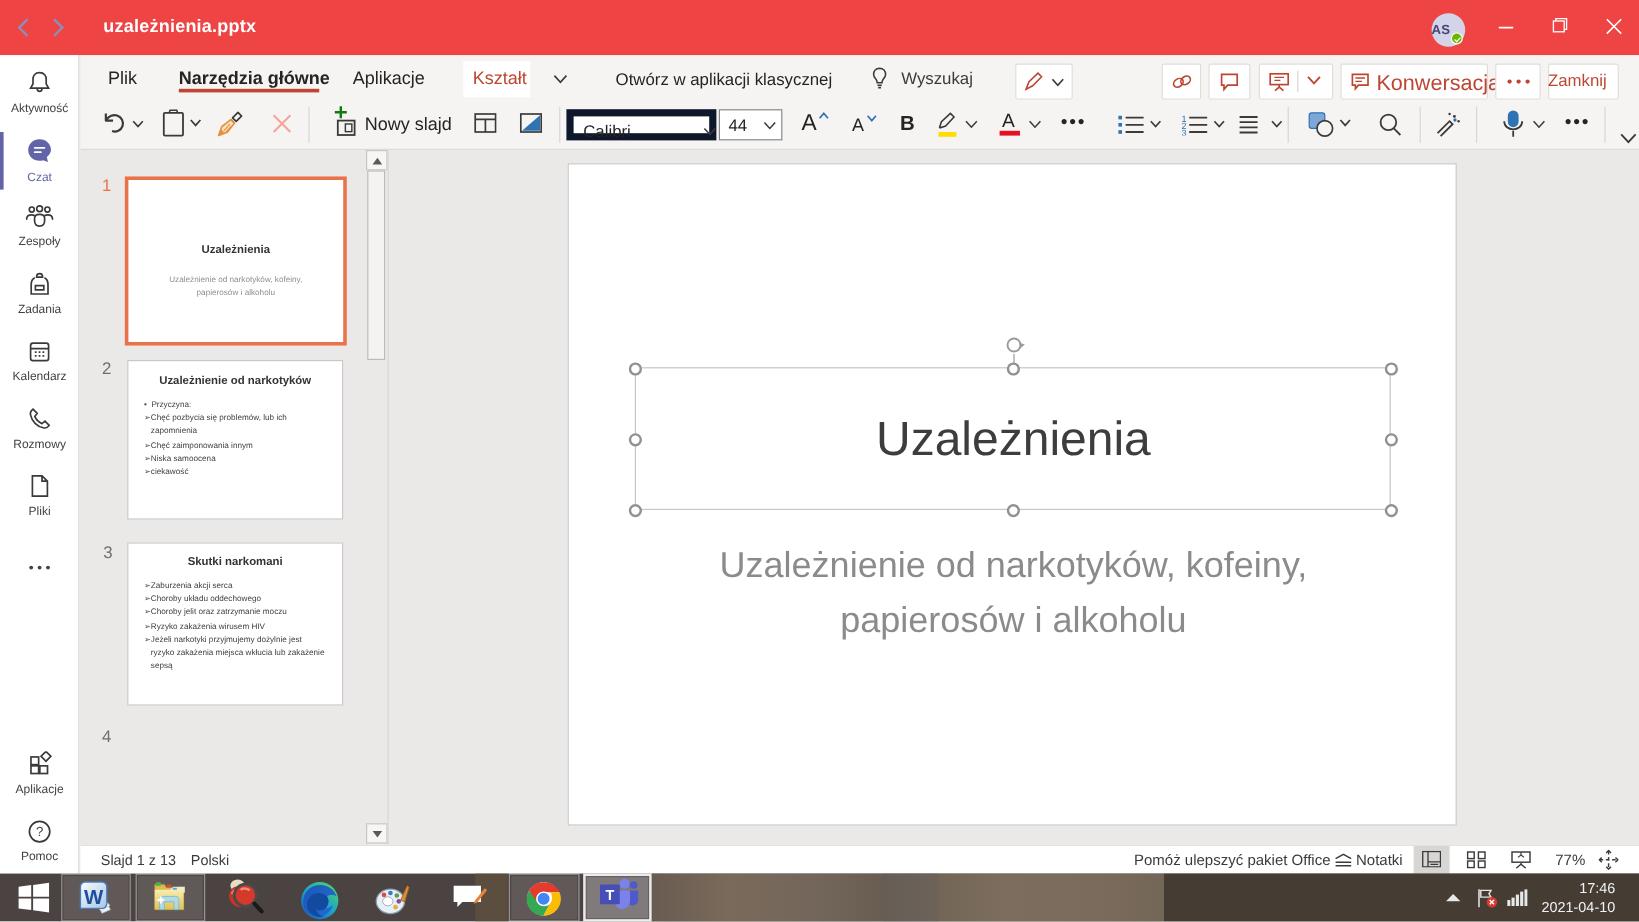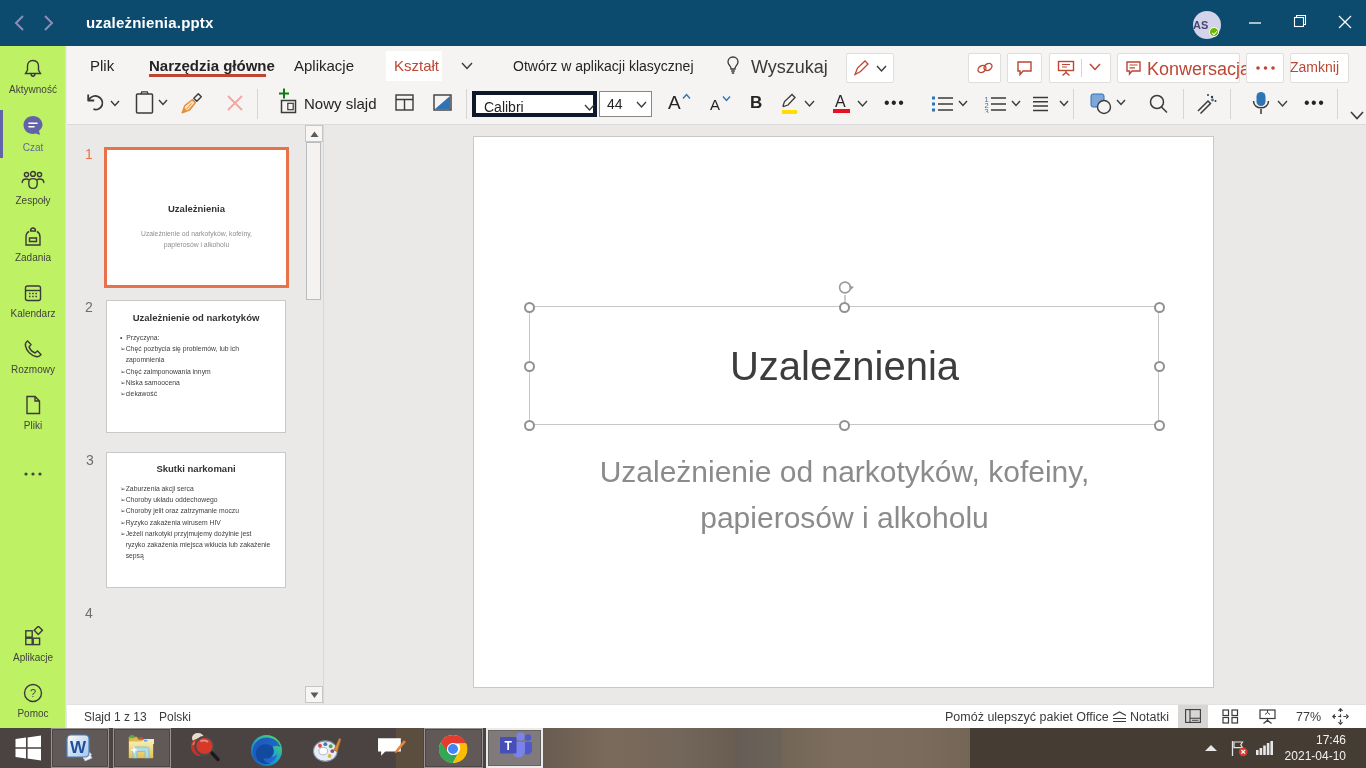--- a/index.html
+++ b/index.html
@@ -1,30 +1,30 @@
 <!DOCTYPE html>
 <html><head>
 <meta charset="utf-8">
 <style>
   * { margin:0; padding:0; box-sizing:border-box; }
   html,body { width:1366px; height:768px; overflow:hidden; font-family:"Liberation Sans", sans-serif; }
   .abs { position:absolute; }
   #stage { position:relative; width:1366px; height:768px; background:#eae9e7; }
 
   
-  #topbar { position:absolute; left:0; top:0; width:1366px; height:46px; background:#0c4a6e;text-decoration:underline; }
+  #topbar { position:absolute; left:0; top:0; width:1366px; height:46px; background:#ef4444;text-decoration:underline; }
   #doctitle { position:absolute; left:86px; top:14px; color:#fff; font-size:15px; font-weight:bold; letter-spacing:0.2px; }
   #searchbox { position:absolute; left:389px; top:8px; width:590px; height:29px; background:#dadae3; border-radius:3px; }
   #searchbox span.txt { position:absolute; left:31px; top:6px; font-size:14.5px; color:#3e3e4a; }
   #avatar { position:absolute; left:1193px; top:11px; width:28px; height:28px; border-radius:50%; background:#d3d3ea; color:#464775; font-size:11px; font-weight:bold; text-align:left; line-height:28px; }
   #avatar .badge { position:absolute; left:16px; top:16px; width:10px; height:10px; border-radius:50%; background:#6bb700; border:1.5px solid #fff; }
   #avatar .badge::after { content:""; position:absolute; left:2.2px; top:2.6px; width:4px; height:1.8px; border-left:1.3px solid #fff; border-bottom:1.3px solid #fff; transform:rotate(-48deg); }
 
   
-  #rail { position:absolute; left:0; top:46px; width:66px; height:682px; background:#bef264; border-right:1px solid #e0dedd; }
+  #rail { position:absolute; left:0; top:46px; width:66px; height:682px; background:#ffffff; border-right:1px solid #e0dedd; }
   .railitem { position:absolute; left:0; width:66px; text-align:center; color:#424242; }
   .railitem .lbl { font-size:10px; display:block; }
   .railitem.active { color:#6264a7; }
   .railbar { position:absolute; left:0; width:2.5px; background:#6264a7; }
 
   
   #ribbon { position:absolute; left:67px; top:46px; width:1299px; height:79px; background:#f5f4f2; border-bottom:1px solid #dddbd9; }
   .menuitem { position:absolute; top:11px; font-size:15px; color:#252423; }
   .rbtn { position:absolute; top:7px; height:30px; background:#fff; border:1px solid #e0dedc; border-radius:2px; color:#b84a2e; }
   .ic { stroke:#3b3a39; fill:none; stroke-width:1.4; }
@@ -170,21 +170,21 @@
     <svg class="abs" style="left:394px;top:16px" width="12" height="8" viewBox="0 0 12 8">
         <path d="M1 1 L6 6.5 L11 1" stroke="#3b3a39" stroke-width="1.4" fill="none"></path>
       </svg>
     <span class="menuitem" style="left:446px;font-size:14px;top:12px">Otwórz w aplikacji klasycznej</span>
     <svg class="abs" style="left:658px;top:9px" width="16" height="22" viewBox="0 0 16 22">
         <g stroke="#3b3a39" stroke-width="1.3" fill="none">
           <path d="M8 2 C5 2 3 4.2 3 7 C3 9 4.5 10.3 5.3 11.5 C5.8 12.3 6 13 6 14 L10 14 C10 13 10.2 12.3 10.7 11.5 C11.5 10.3 13 9 13 7 C13 4.2 11 2 8 2 Z"></path>
           <path d="M6.2 16 L9.8 16 M6.8 18 L9.2 18"></path>
         </g>
       </svg>
-    <span class="menuitem" style="left:684px;font-size:18px;color:#3b3a39">Wyszukaj</span>
+    <span class="menuitem" style="left:684px;font-size:14px;color:#3b3a39">Wyszukaj</span>
     <div class="rbtn" style="left:779px;width:48px"></div>
     <svg class="abs" style="left:787px;top:14px" width="34" height="17" viewBox="0 0 34 17">
         <path d="M1 14.5 L3.5 8 L11 1 L14 4 L6.5 11.5 L1 14.5 Z" stroke="#bc4632" stroke-width="1.3" fill="none"></path>
         <path d="M23 6 L27.5 11 L32 6" stroke="#3b3a39" stroke-width="1.4" fill="none"></path>
       </svg>
     <div class="rbtn" style="left:901px;width:33px"></div>
     <svg class="abs" style="left:909px;top:14px" width="18" height="16" viewBox="0 0 18 16">
         <g stroke="#bc4632" stroke-width="1.4" fill="none">
           <ellipse cx="6" cy="9" rx="4.3" ry="3.2" transform="rotate(-35 6 9)"></ellipse>
           <ellipse cx="12" cy="7" rx="4.3" ry="3.2" transform="rotate(-35 12 7)"></ellipse>
@@ -259,21 +259,21 @@
         <g stroke="#3b3a39" stroke-width="1.4" fill="none">
           <rect x="1" y="1" width="17" height="15"></rect>
           <path d="M1 5.5 L18 5.5 M9.5 5.5 L9.5 16"></path>
         </g>
       </svg>
     <svg class="abs" style="left:366px;top:48px" width="19" height="17" viewBox="0 0 19 17">
         <rect x="1" y="1" width="17" height="15" stroke="#3b3a39" stroke-width="1.4" fill="none"></rect>
         <path d="M17 2 L2 15 L17 15 Z" fill="#2e74b5"></path>
       </svg>
     <div class="abs" style="left:399px;top:43px;width:1px;height:30px;background:#d8d6d4"></div>
-    <div class="abs" style="left:405px;top:45px;width:125px;height:26px;background:#fff;border:4px solid #0f172a">
+    <div class="abs" style="left:405px;top:45px;width:125px;height:26px;background:#fff;border:6px solid #0f172a">
       <span class="abs" style="left:8px;top:4px;font-size:14px;color:#252423">Calibri</span>
       <svg class="abs" style="left:108px;top:9px" width="11" height="8" viewBox="0 0 11 8">
           <path d="M1 1 L5.5 6 L10 1" stroke="#3b3a39" stroke-width="1.3" fill="none"></path>
         </svg>
     </div>
     <div class="abs" style="left:532px;top:45px;width:53px;height:26px;background:#fff;border:1px solid #8a8886">
       <span class="abs" style="left:7px;top:4px;font-size:14px;color:#252423">44</span>
       <svg class="abs" style="left:36px;top:9px" width="11" height="8" viewBox="0 0 11 8">
           <path d="M1 1 L5.5 6 L10 1" stroke="#3b3a39" stroke-width="1.3" fill="none"></path>
         </svg>

